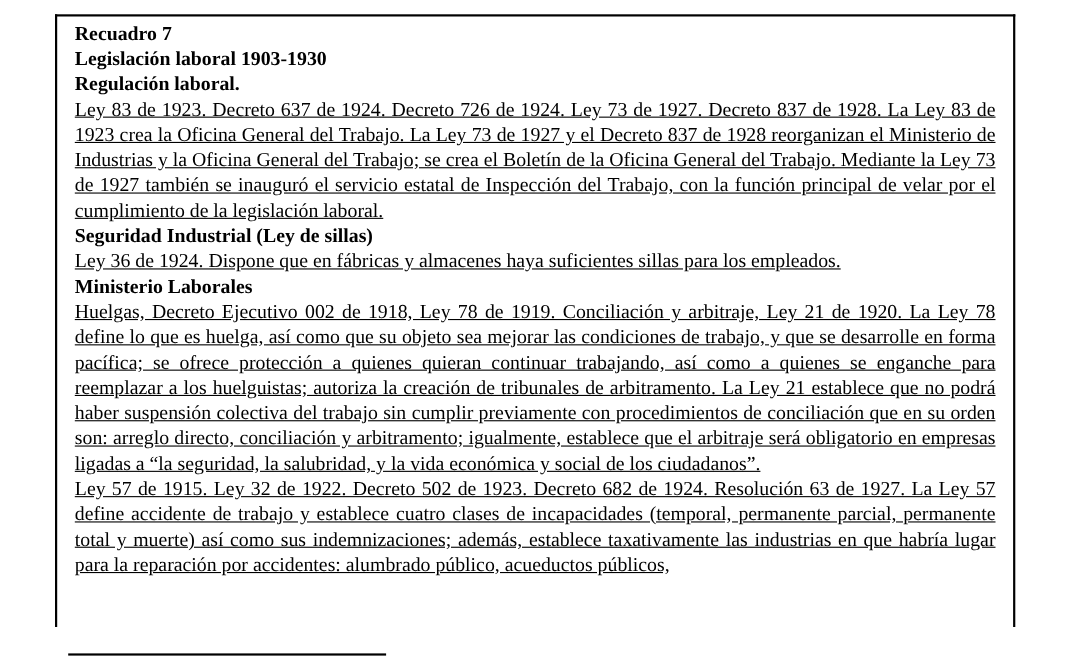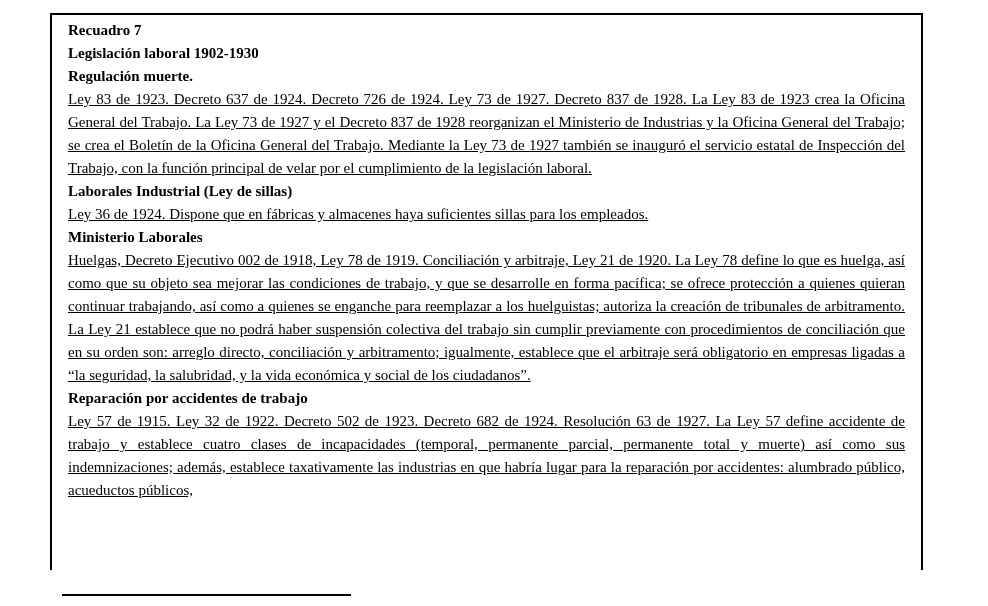--- a/index.html
+++ b/index.html
@@ -24,21 +24,21 @@
     height: 557px;
     box-sizing: border-box;
     border: 2px solid #000000;
     border-bottom: none;   
     padding: 4px 16px 0 16px;
     overflow: hidden;
   }
   .recuadro .line,
   .recuadro .heading,
   .recuadro .body {
-    font-size: 15px;
+    font-size: 18px;
     line-height: 23px;
   }
   .heading {
     font-weight: bold;
     text-align: left;
   }
   .body {
     text-align: justify;
     text-justify: inter-word;
     text-decoration: underline;
@@ -54,31 +54,30 @@
 </style>
 </head>
 <body>
 
 <div class="page">
 
   <div class="recuadro">
 
     <div class="line heading">Recuadro 7</div>
 
-    <div class="line heading">Legislación laboral 1902-1930</div>
+    <div class="line heading">Legislación laboral 1903-1930</div>
 
-    <div class="heading">Regulación muerte.</div>
+    <div class="heading">Regulación laboral.</div>
     <div class="body">Ley 83 de 1923. Decreto 637 de 1924. Decreto 726 de 1924. Ley 73 de 1927. Decreto 837 de 1928. La Ley 83 de 1923 crea la Oficina General del Trabajo. La Ley 73 de 1927 y el Decreto 837 de 1928 reorganizan el Ministerio de Industrias y la Oficina General del Trabajo; se crea el Boletín de la Oficina General del Trabajo. Mediante la Ley 73 de 1927 también se inauguró el servicio estatal de Inspección del Trabajo, con la función principal de velar por el cumplimiento de la legislación laboral.</div>
 
-    <div class="heading">Laborales Industrial (Ley de sillas)</div>
+    <div class="heading">Seguridad Industrial (Ley de sillas)</div>
     <div class="body">Ley 36 de 1924. Dispone que en fábricas y almacenes haya suficientes sillas para los empleados.</div>
 
     <div class="heading">Ministerio Laborales</div>
     <div class="body">Huelgas, Decreto Ejecutivo 002 de 1918, Ley 78 de 1919. Conciliación y arbitraje, Ley 21 de 1920. La Ley 78 define lo que es huelga, así como que su objeto sea mejorar las condiciones de trabajo, y que se desarrolle en forma pacífica; se ofrece protección a quienes quieran continuar trabajando, así como a quienes se enganche para reemplazar a los huelguistas; autoriza la creación de tribunales de arbitramento. La Ley 21 establece que no podrá haber suspensión colectiva del trabajo sin cumplir previamente con procedimientos de conciliación que en su orden son: arreglo directo, conciliación y arbitramento; igualmente, establece que el arbitraje será obligatorio en empresas ligadas a “la seguridad, la salubridad, y la vida económica y social de los ciudadanos”.</div>
 
-    <div class="heading">Reparación por accidentes de trabajo</div>
     <div class="body">Ley 57 de 1915. Ley 32 de 1922. Decreto 502 de 1923. Decreto 682 de 1924. Resolución 63 de 1927. La Ley 57 define accidente de trabajo y establece cuatro clases de incapacidades (temporal, permanente parcial, permanente total y muerte) así como sus indemnizaciones; además, establece taxativamente las industrias en que habría lugar para la reparación por accidentes: alumbrado público, acueductos públicos,</div>
 
   </div>
 
   <div class="footnote-rule"></div>
 
 </div>
 
 </body></html>

